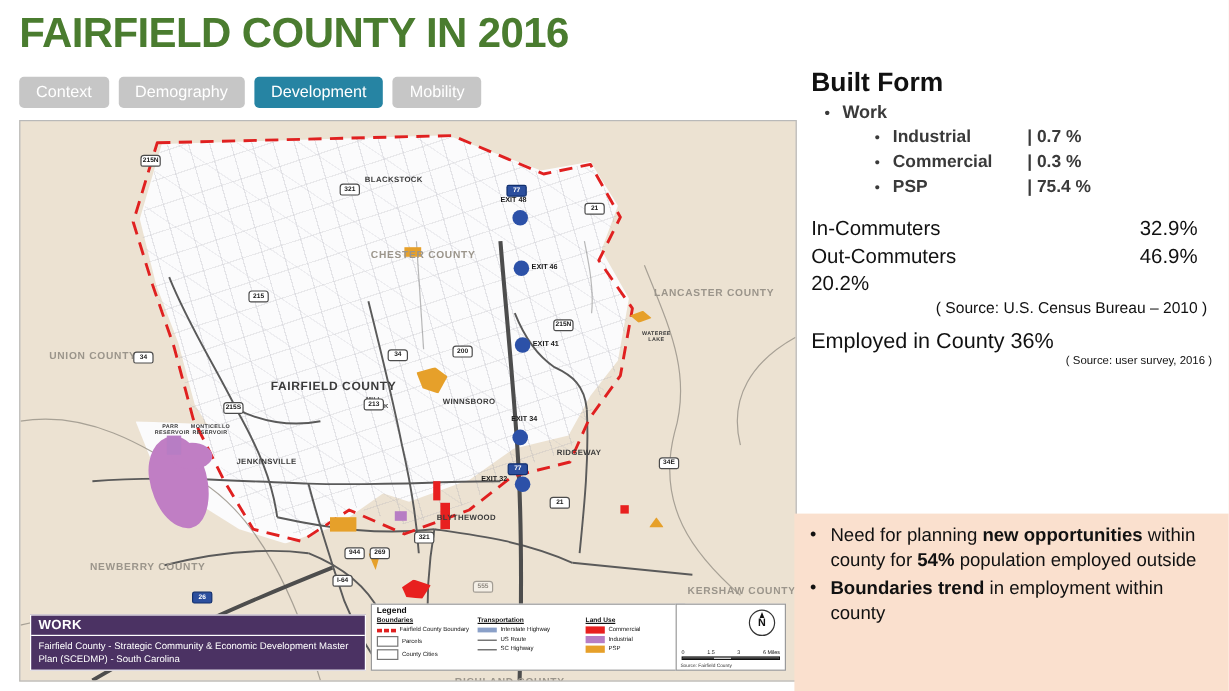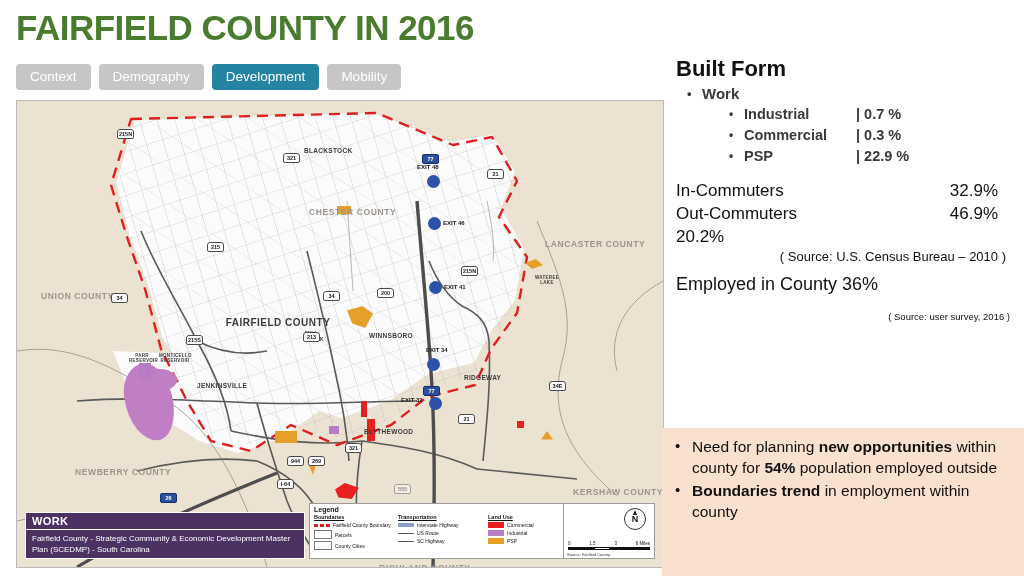--- a/index.html
+++ b/index.html
@@ -91,21 +91,21 @@
   ul.lvl2>li{font-size:14.5px;color:#3a3a3a;position:relative;padding-left:18px;line-height:21px;font-weight:bold;display:flex;}
   ul.lvl2>li:before{content:"\2022";position:absolute;left:3px;top:0;font-size:12px;}
   .lu-name{display:inline-block;width:112px;}
   .lu-val{display:inline-block;}
   .big-blue{color:#2b4ba0;font-size:24px;font-weight:bold;text-align:right;line-height:28px;margin:4px 0 0 0;padding-right:14px;}
   .commute{margin-top:12px;}
   .commute-row{display:flex;justify-content:space-between;font-size:17px;color:#111;line-height:23px;padding-right:18px;}
   .commute-row .lbl{white-space:nowrap;}
   .source{font-size:13px;color:#111;text-align:right;padding-right:10px;margin-top:1px;}
   .employed{font-size:18px;color:#111;margin-top:10px;}
-  .source2{font-size:9.5px;color:#111;text-align:right;padding-right:6px;margin-top:16px;}
+  .source2{font-size:9.5px;color:#111;text-align:right;padding-right:6px;margin-top:0px;}
 
   
   .callout{position:absolute;left:662px;top:428px;width:362px;height:148px;background:#fae0ce;box-sizing:border-box;padding:8px 12px 6px 8px;}
   ul.callout-list{list-style:none;margin:0;padding:0;}
   ul.callout-list>li{position:relative;padding-left:22px;font-size:15.5px;line-height:21px;color:#111;margin-bottom:2px;}
   ul.callout-list>li:before{content:"\2022";position:absolute;left:5px;top:-1px;font-size:15px;}
   b{font-weight:bold;}
 </style>
 </head>
 <body>
@@ -320,21 +320,21 @@
           <li>
             <span class="lu-name">Industrial</span>
             <span class="lu-val">| 0.7 %</span>
           </li>
           <li>
             <span class="lu-name">Commercial</span>
             <span class="lu-val">| 0.3 %</span>
           </li>
           <li>
             <span class="lu-name">PSP</span>
-            <span class="lu-val">| 22.9 %</span>
+            <span class="lu-val">| 75.4 %</span>
           </li>
         </ul>
       </li>
     </ul>
 
 
     <div class="commute">
       <div class="commute-row">
         <span class="lbl">In-Commuters</span>
         <span class="val">32.9%</span>

